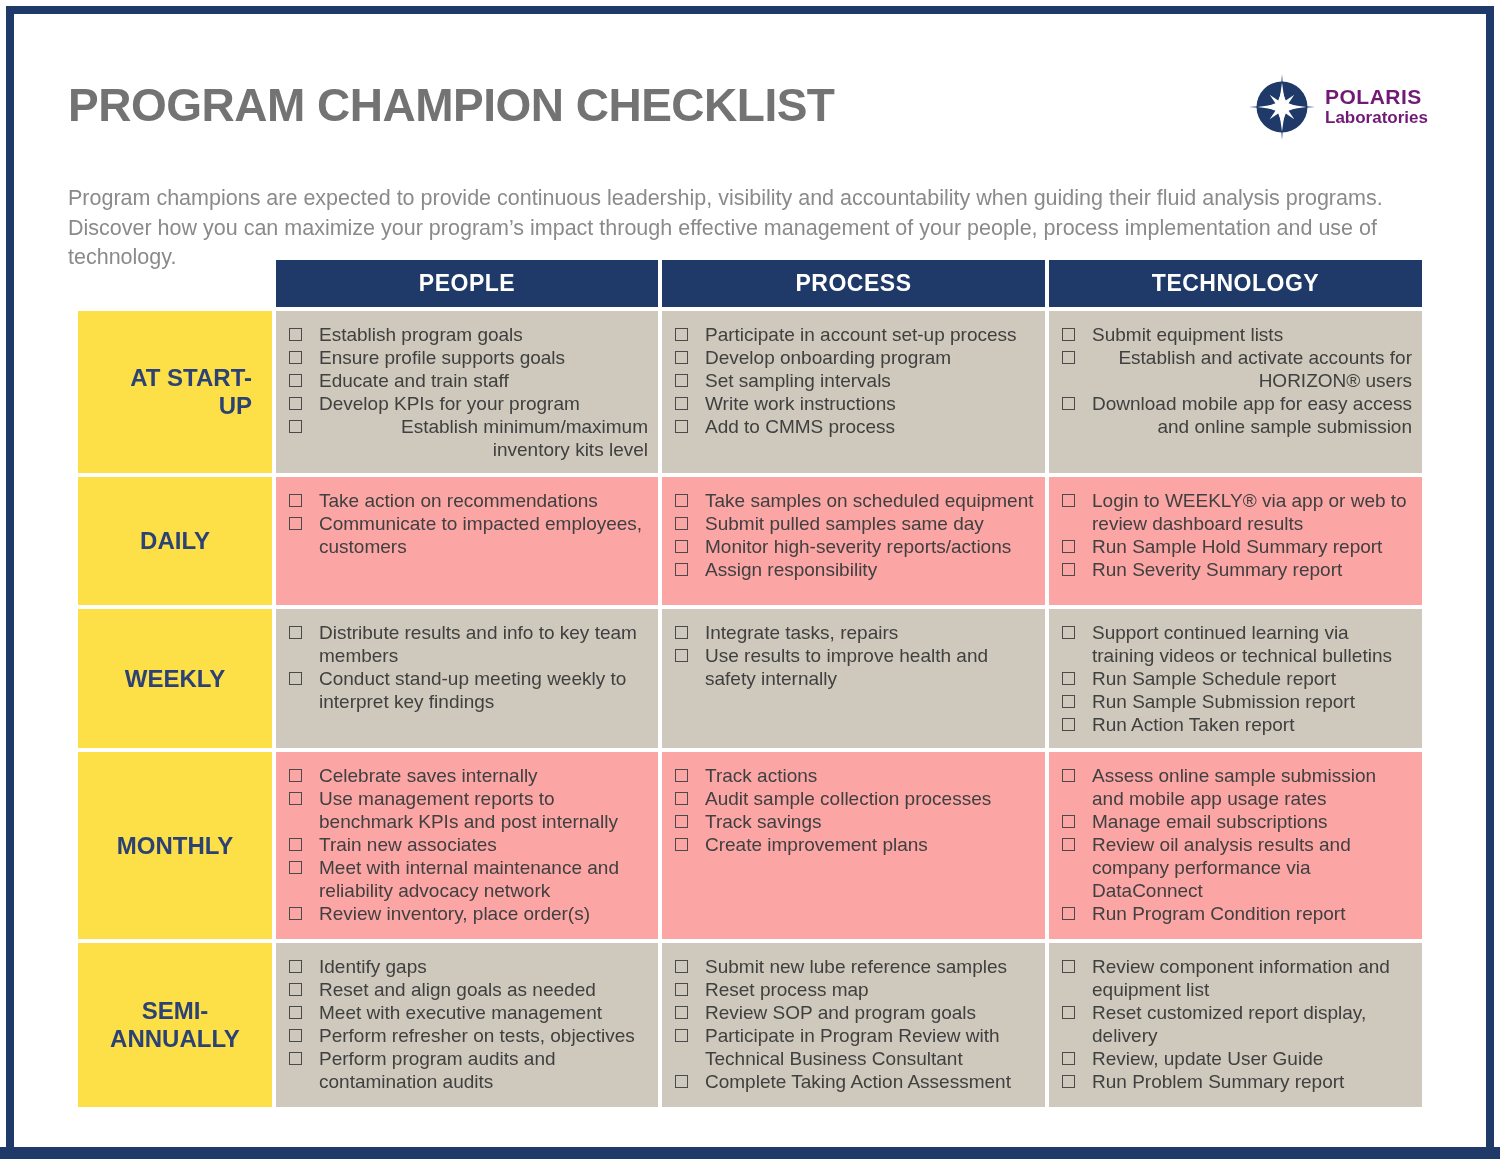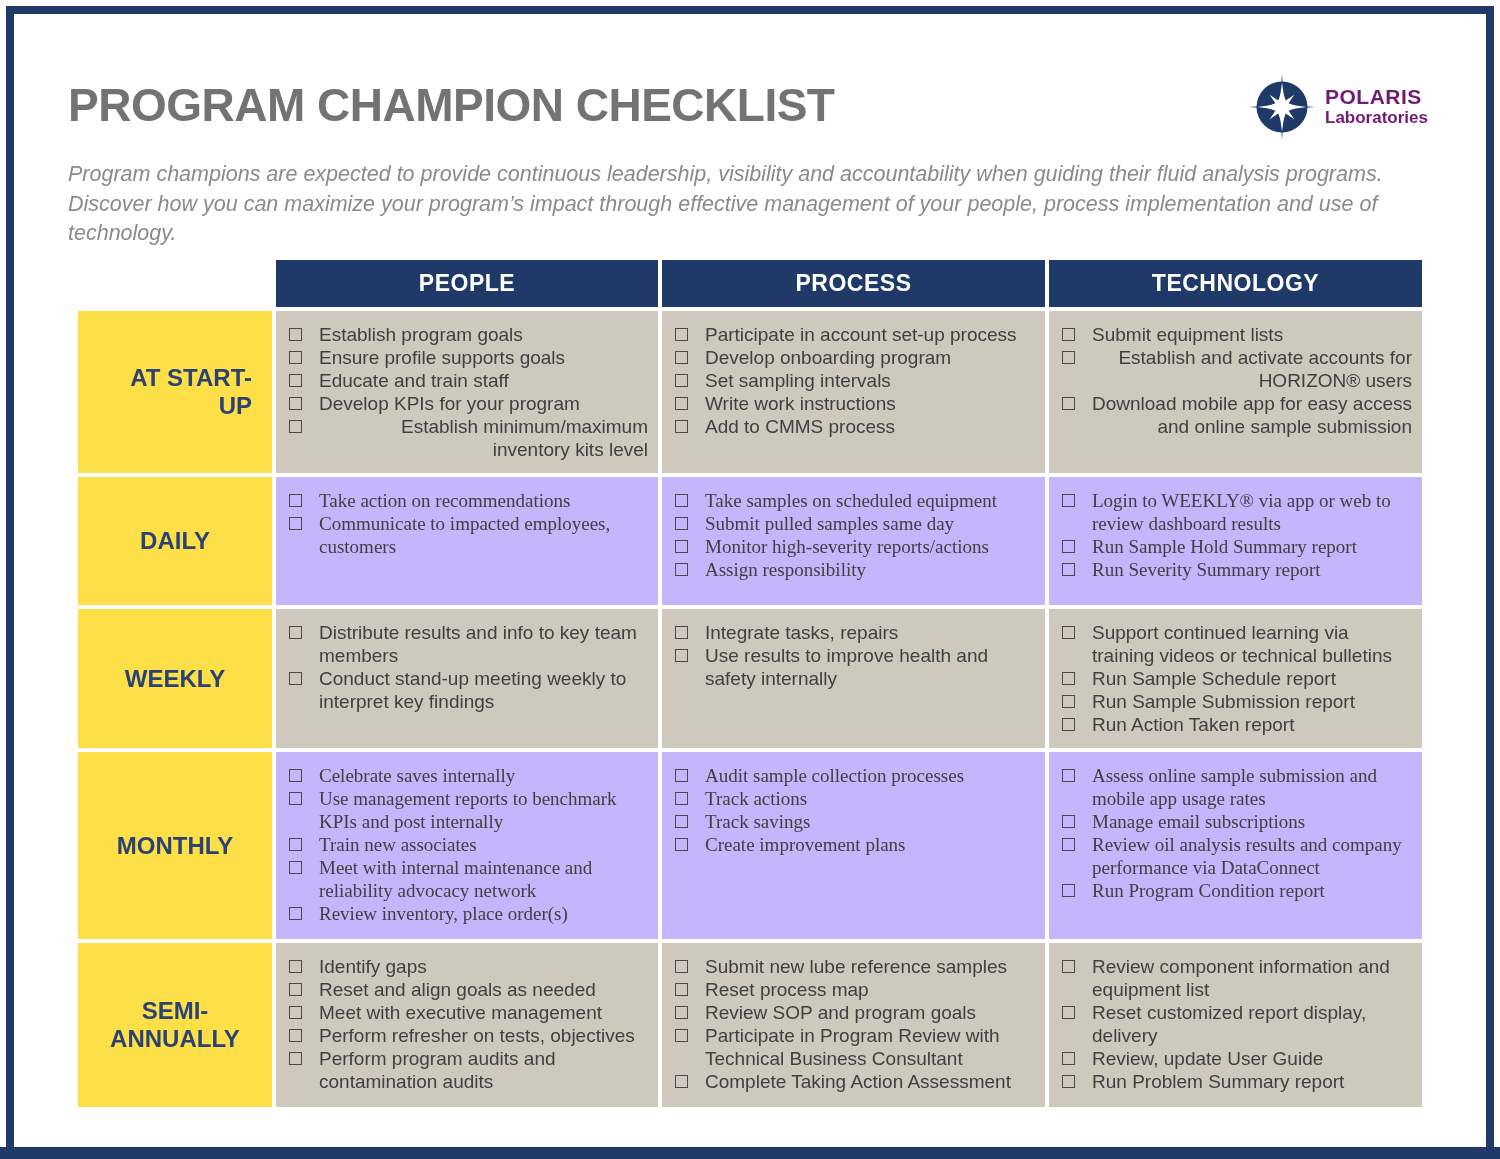--- a/index.html
+++ b/index.html
@@ -19,40 +19,40 @@
   .header-row { display:flex; justify-content:space-between; align-items:flex-start; margin-top:72px; }
   h1.title {
     color:#737373; font-size:46px; font-weight:700; letter-spacing:-0.5px; line-height:1.1;
     padding-top:8px;
   }
   .logo { display:flex; align-items:center; gap:10px; margin-right:4px; margin-top:2px; }
   .logo-text { color:#701a75; line-height:1.08; }
   .logo-name { font-size:21px; font-weight:700; letter-spacing:0.5px; display:block; }
   .logo-sub  { font-size:17px; font-weight:700; display:block; }
   p.intro {
-    margin-top:20px; color:#8a8a8a; font-size:21.5px; line-height:1.38; max-width:1350px;font-style:italic;
+    margin-top:44px; color:#8a8a8a; font-size:21.5px; line-height:1.38; max-width:1350px;
   }
   
   .table {
     position:absolute; left:78px; top:260px; width:1076px;
     display:grid; grid-template-columns:194px 382px 383px 373px; gap:4px;
   }
   .hcell {
     height:47px; background:#1f3968; color:#fff; display:flex; align-items:center; justify-content:center;
     font-size:23px; font-weight:700; letter-spacing:0.5px;
   }
   .hcorner { background:transparent; }
   .cell { }
   .label-cell {
     background:#fde047; color:#2c4274; font-weight:700; font-size:24px;
     display:flex; align-items:center; justify-content:center; text-align:center;
     padding:0 20px; line-height:1.15;
   }
   .body-cell.dark  { background:#cec9bc; }
-  .body-cell.light { background:#c4b5fd;font-family:Liberation Serif, serif; }
+  .body-cell.light { background:#fca5a5; }
   .body-cell ul { list-style:none; padding:12px 10px 12px 13px; }
   .body-cell li { display:flex; align-items:flex-start; color:#404040; font-size:19px; line-height:23px; }
   .cb {
     width:13px; height:13px; border:1.5px solid #4a4a4a; flex:0 0 13px; margin:5px 17px 0 0;
     background:transparent;
   }
   .r0 { min-height:153px;text-align:right; } .r1 { min-height:128px; } .r2 { min-height:133px; }
   .r3 { min-height:187px; } .r4 { min-height:164px; }
 </style>
 </head>
@@ -267,25 +267,25 @@
         <li>
           <span class="cb"></span>
           <span>Review inventory, place order(s)</span>
         </li>
       </ul>
     </div>
     <div class="cell body-cell r3 light">
       <ul>
         <li>
           <span class="cb"></span>
+          <span>Track actions</span>
+        </li>
+        <li>
+          <span class="cb"></span>
           <span>Audit sample collection processes</span>
-        </li>
-        <li>
-          <span class="cb"></span>
-          <span>Track actions</span>
         </li>
         <li>
           <span class="cb"></span>
           <span>Track savings</span>
         </li>
         <li>
           <span class="cb"></span>
           <span>Create improvement plans</span>
         </li>
       </ul>

